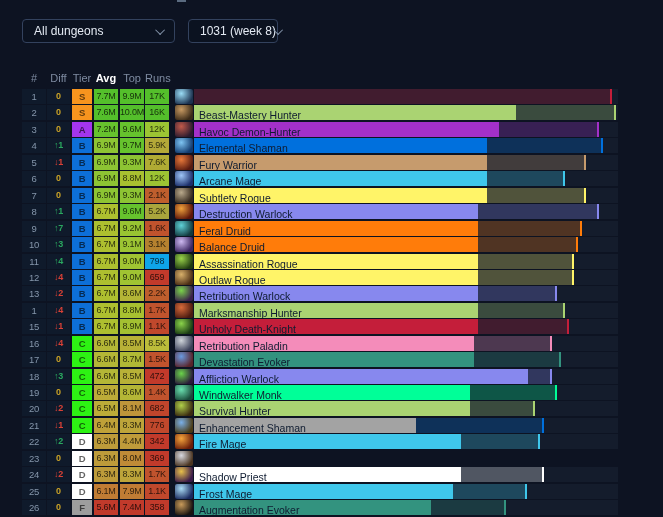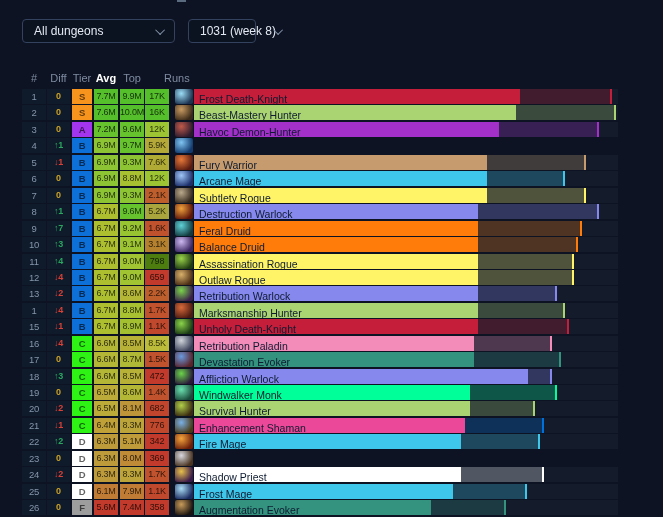--- a/index.html
+++ b/index.html
@@ -13,36 +13,36 @@
   .top-sliver{position:absolute;left:177px;top:0;width:9px;height:2px;background:#5a6b80;}
 
   
   .dd{
     position:absolute;top:19px;height:24px;box-sizing:border-box;
     background:#0b1220;border:1px solid #33425e;border-radius:4px;
     display:flex;align-items:center;justify-content:space-between;
     padding:0 9px 0 11px;cursor:pointer;
   }
   .dd1{left:22px;width:153px;}
-  .dd2{left:188px;width:68px;}
+  .dd2{left:188px;width:90px;}
   .dd-label{color:#e3e9f2;font-size:12px;white-space:nowrap;}
   .chev{
     width:6px;height:6px;border-left:1.5px solid #8393a8;border-bottom:1.5px solid #8393a8;
     transform:rotate(-45deg) translateY(-2px);flex:0 0 auto;
   }
 
   
   .thead{position:absolute;left:0;top:71px;height:15px;width:663px;color:#7e8ba1;font-size:11px;}
   .th{position:absolute;top:0;height:15px;line-height:15px;text-align:center;}
   .th-rank{left:22px;width:24px;}
   .th-diff{left:47px;width:23px;}
   .th-tier{left:72px;width:20px;}
   .th-avg{left:94px;width:24px;color:#ffffff;font-weight:bold;}
   .th-top{left:120px;width:24px;}
-  .th-runs{left:145px;width:24px;margin-left:19px;}
+  .th-runs{left:145px;width:24px;}
   .th-specs{left:177px;width:200px;text-align:left;}
 
   
   .tbody{position:absolute;left:0;top:0;width:663px;height:517px;}
   .row{position:absolute;left:0;height:15px;width:663px;cursor:pointer;}
   .cell{
     position:absolute;top:0;height:15px;line-height:15px;text-align:center;
     font-size:9px;letter-spacing:-0.2px;
   }
   .c-rank{left:22px;width:24px;background:#0f1a2b;color:#8596ab;font-size:9.5px;}
@@ -88,21 +88,20 @@
       <div class="row" style="top: 89px;">
         <div class="cell c-rank">1</div>
         <div class="cell c-diff" style="color:#c9a227">0</div>
         <div class="cell c-tier" style="background:#f7941e">S</div>
         <div class="cell c-avg" style="background:#54bf2b">7.7M</div>
         <div class="cell c-top" style="background:#54bf2b">9.9M</div>
         <div class="cell c-runs" style="background:#54bf2b">17K</div>
         <div class="icon" style="background:radial-gradient(circle at 35% 30%,#9adcf5,#1d3350 75%)"></div>
         <div class="track">
           <div class="top-bar" style="width:418px;background:#C41E3A42;border-right:2px solid #C41E3A"></div>
-          <div class="avg-bar" style="width:326px;background:#C41E3A"><span class="spec-label">Frost Death-Knight</span></div>
         </div>
       </div>
       <div class="row" style="top: 105.45px;">
         <div class="cell c-rank">2</div>
         <div class="cell c-diff" style="color:#c9a227">0</div>
         <div class="cell c-tier" style="background:#f7941e">S</div>
         <div class="cell c-avg" style="background:#54bf2b">7.6M</div>
         <div class="cell c-top" style="background:#54bf2b">10.0M</div>
         <div class="cell c-runs" style="background:#54bf2b">16K</div>
         <div class="icon" style="background:radial-gradient(circle at 35% 30%,#c89a62,#3a2a18 75%)"></div>
@@ -125,20 +124,24 @@
         </div>
       </div>
       <div class="row" style="top: 138.35px;">
         <div class="cell c-rank">4</div>
         <div class="cell c-diff" style="color:#2aa65f">↑1</div>
         <div class="cell c-tier" style="background:#0d6fd8">B</div>
         <div class="cell c-avg" style="background:#8dc433">6.9M</div>
         <div class="cell c-top" style="background:#66c22d">9.7M</div>
         <div class="cell c-runs" style="background:#b3a838">5.9K</div>
         <div class="icon" style="background:radial-gradient(circle at 35% 30%,#7ec4f2,#123a6e 75%)"></div>
+        <div class="track">
+          <div class="top-bar" style="width:409px;background:#0070DD42;border-right:2px solid #0070DD"></div>
+          <div class="avg-bar" style="width:293px;background:#0070DD"><span class="spec-label">Elemental Shaman</span></div>
+        </div>
       </div>
       <div class="row" style="top: 154.8px;">
         <div class="cell c-rank">5</div>
         <div class="cell c-diff" style="color:#d94136">↓1</div>
         <div class="cell c-tier" style="background:#0d6fd8">B</div>
         <div class="cell c-avg" style="background:#8dc433">6.9M</div>
         <div class="cell c-top" style="background:#8dc433">9.3M</div>
         <div class="cell c-runs" style="background:#b0ab34">7.6K</div>
         <div class="icon" style="background:radial-gradient(circle at 35% 30%,#e8793a,#571a10 75%)"></div>
         <div class="track">
@@ -210,21 +213,21 @@
           <div class="top-bar" style="width:384px;background:#FF7C0A42;border-right:2px solid #FF7C0A"></div>
           <div class="avg-bar" style="width:284px;background:#FF7C0A"><span class="spec-label">Balance Druid</span></div>
         </div>
       </div>
       <div class="row" style="top: 253.5px;">
         <div class="cell c-rank">11</div>
         <div class="cell c-diff" style="color:#2aa65f">↑4</div>
         <div class="cell c-tier" style="background:#0d6fd8">B</div>
         <div class="cell c-avg" style="background:#adbf2f">6.7M</div>
         <div class="cell c-top" style="background:#a0c432">9.0M</div>
-        <div class="cell c-runs" style="background:#4d7c0f">798</div>
+        <div class="cell c-runs" style="background:#0ea5e9">798</div>
         <div class="icon" style="background:radial-gradient(circle at 35% 30%,#9ad34a,#1e3a10 75%)"></div>
         <div class="track">
           <div class="top-bar" style="width:380px;background:#FFF46842;border-right:2px solid #FFF468"></div>
           <div class="avg-bar" style="width:284px;background:#FFF468"><span class="spec-label">Assassination Rogue</span></div>
         </div>
       </div>
       <div class="row" style="top: 269.95px;">
         <div class="cell c-rank">12</div>
         <div class="cell c-diff" style="color:#d94136">↓4</div>
         <div class="cell c-tier" style="background:#0d6fd8">B</div>
@@ -344,29 +347,29 @@
       <div class="row" style="top: 418px;">
         <div class="cell c-rank">21</div>
         <div class="cell c-diff" style="color:#d94136">↓1</div>
         <div class="cell c-tier" style="background:#2df213">C</div>
         <div class="cell c-avg" style="background:#bfa138">6.4M</div>
         <div class="cell c-top" style="background:#bda43a">8.3M</div>
         <div class="cell c-runs" style="background:#c0482c">776</div>
         <div class="icon" style="background:radial-gradient(circle at 35% 30%,#7ab0e8,#4a3a14 75%)"></div>
         <div class="track">
           <div class="top-bar" style="width:350px;background:#0070DD42;border-right:2px solid #0070DD"></div>
-          <div class="avg-bar" style="width:271px;background:#ec4899"><span class="spec-label">Enhancement Shaman</span></div>
+          <div class="avg-bar" style="width:222px;background:#a3a3a3"><span class="spec-label">Enhancement Shaman</span></div>
         </div>
       </div>
       <div class="row" style="top: 434.45px;">
         <div class="cell c-rank">22</div>
         <div class="cell c-diff" style="color:#2aa65f">↑2</div>
         <div class="cell c-tier" style="background:#ffffff">D</div>
         <div class="cell c-avg" style="background:#bd9b3a">6.3M</div>
-        <div class="cell c-top" style="background:#bf9b3a">5.1M</div>
+        <div class="cell c-top" style="background:#bf9b3a">4.4M</div>
         <div class="cell c-runs" style="background:#c13a2b">342</div>
         <div class="icon" style="background:radial-gradient(circle at 35% 30%,#f5a43c,#6b1d08 75%)"></div>
         <div class="track">
           <div class="top-bar" style="width:346px;background:#3FC7EB42;border-right:2px solid #3FC7EB"></div>
           <div class="avg-bar" style="width:267px;background:#3FC7EB"><span class="spec-label">Fire Mage</span></div>
         </div>
       </div>
       <div class="row" style="top: 450.9px;">
         <div class="cell c-rank">23</div>
         <div class="cell c-diff" style="color:#c9a227">0</div>

